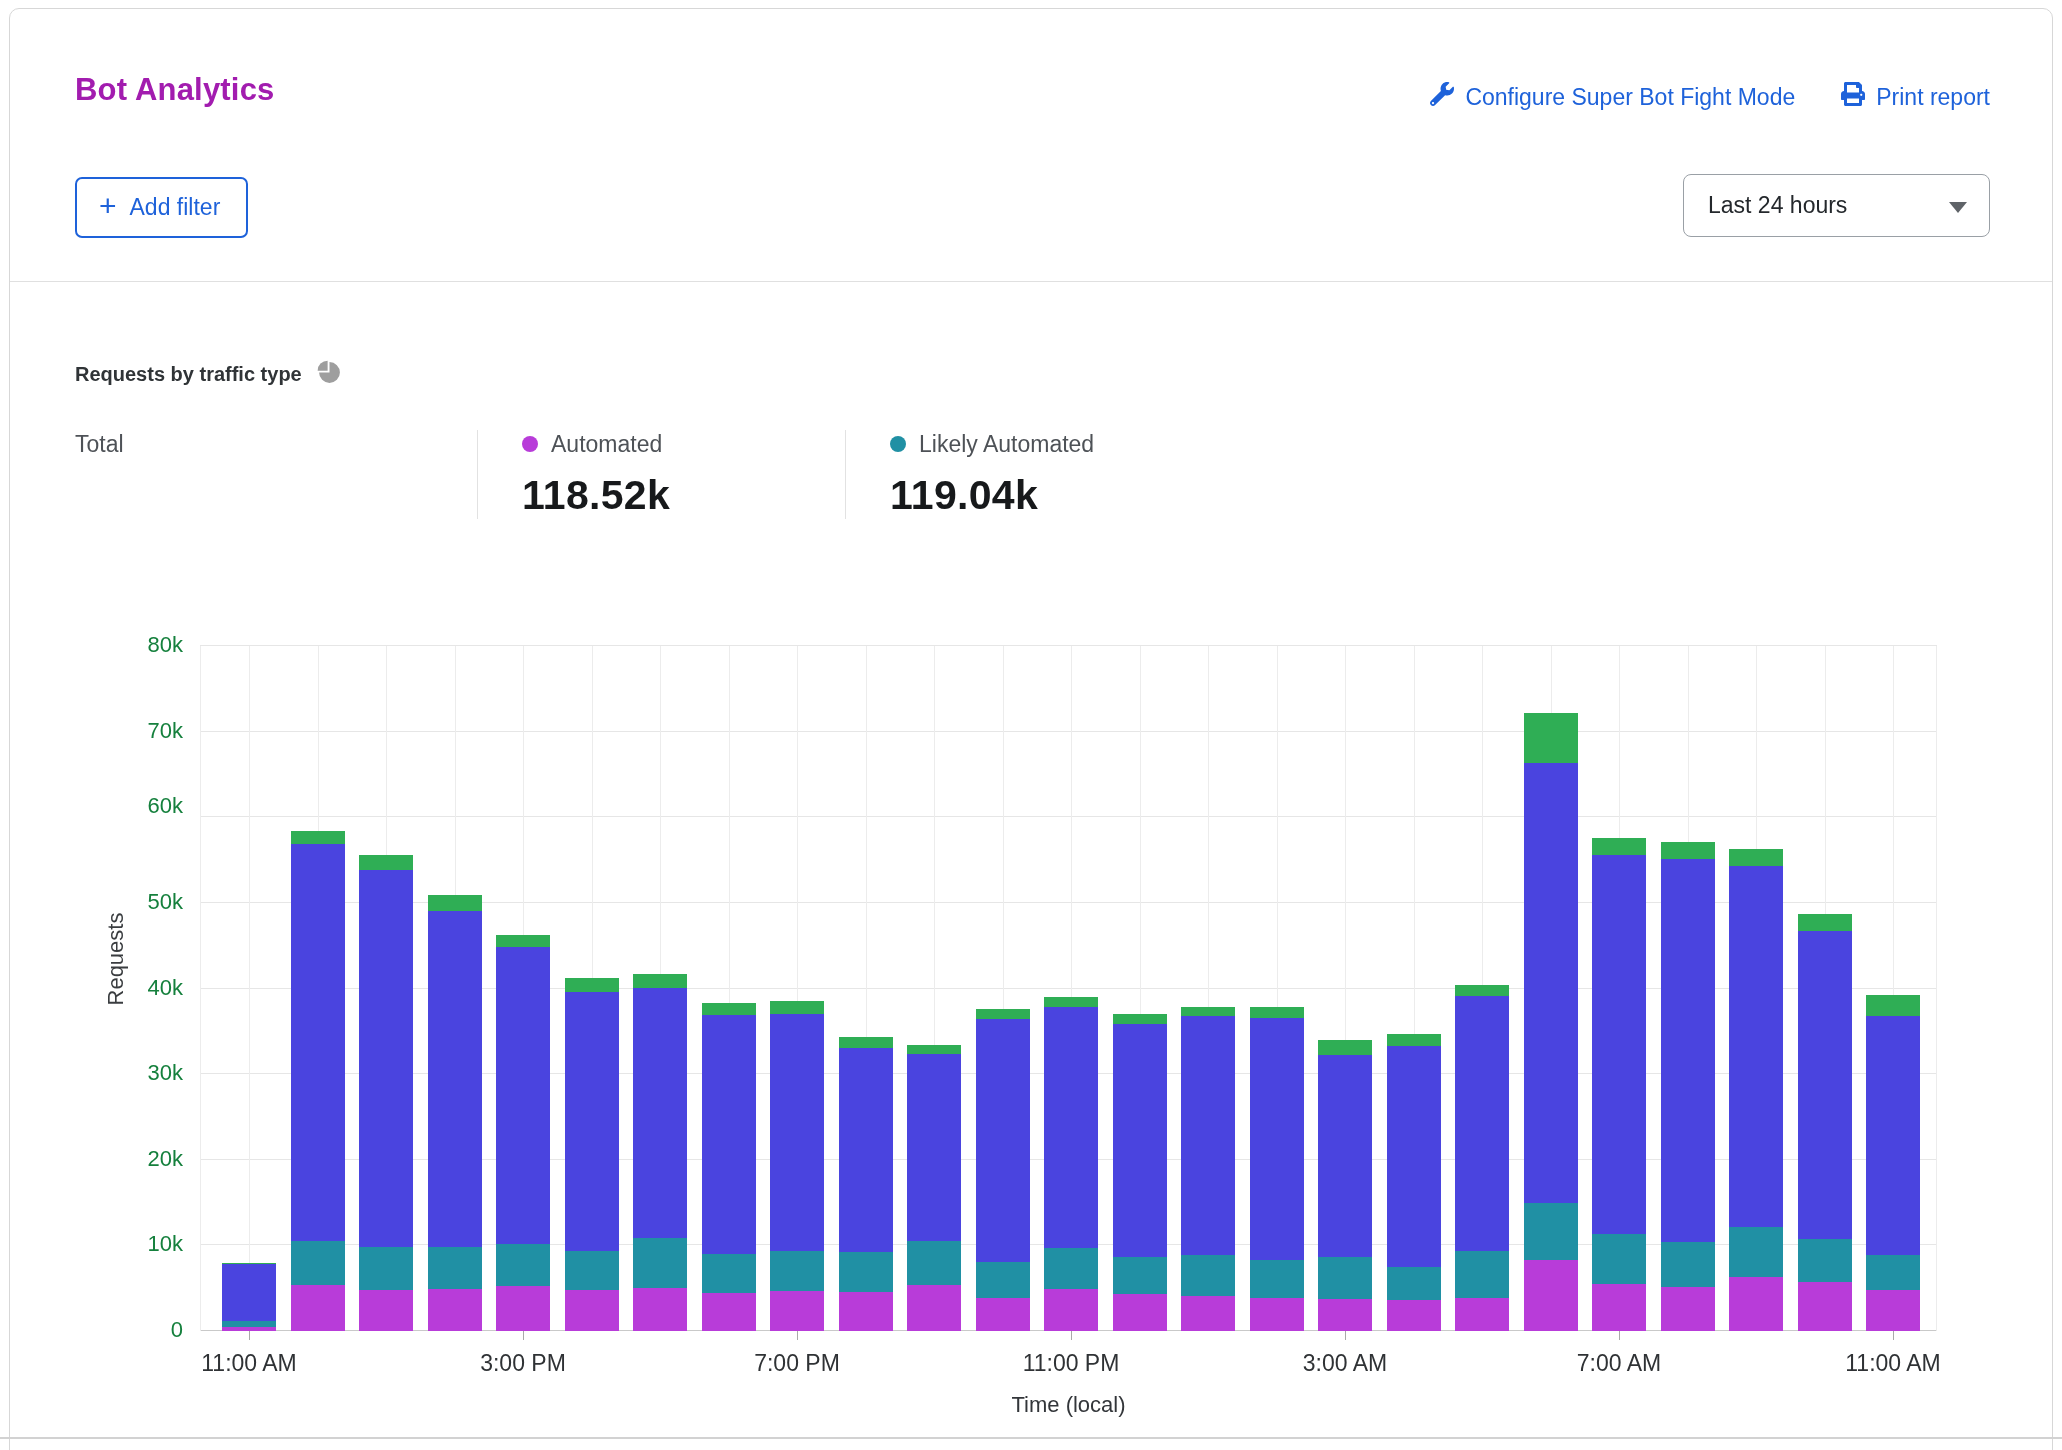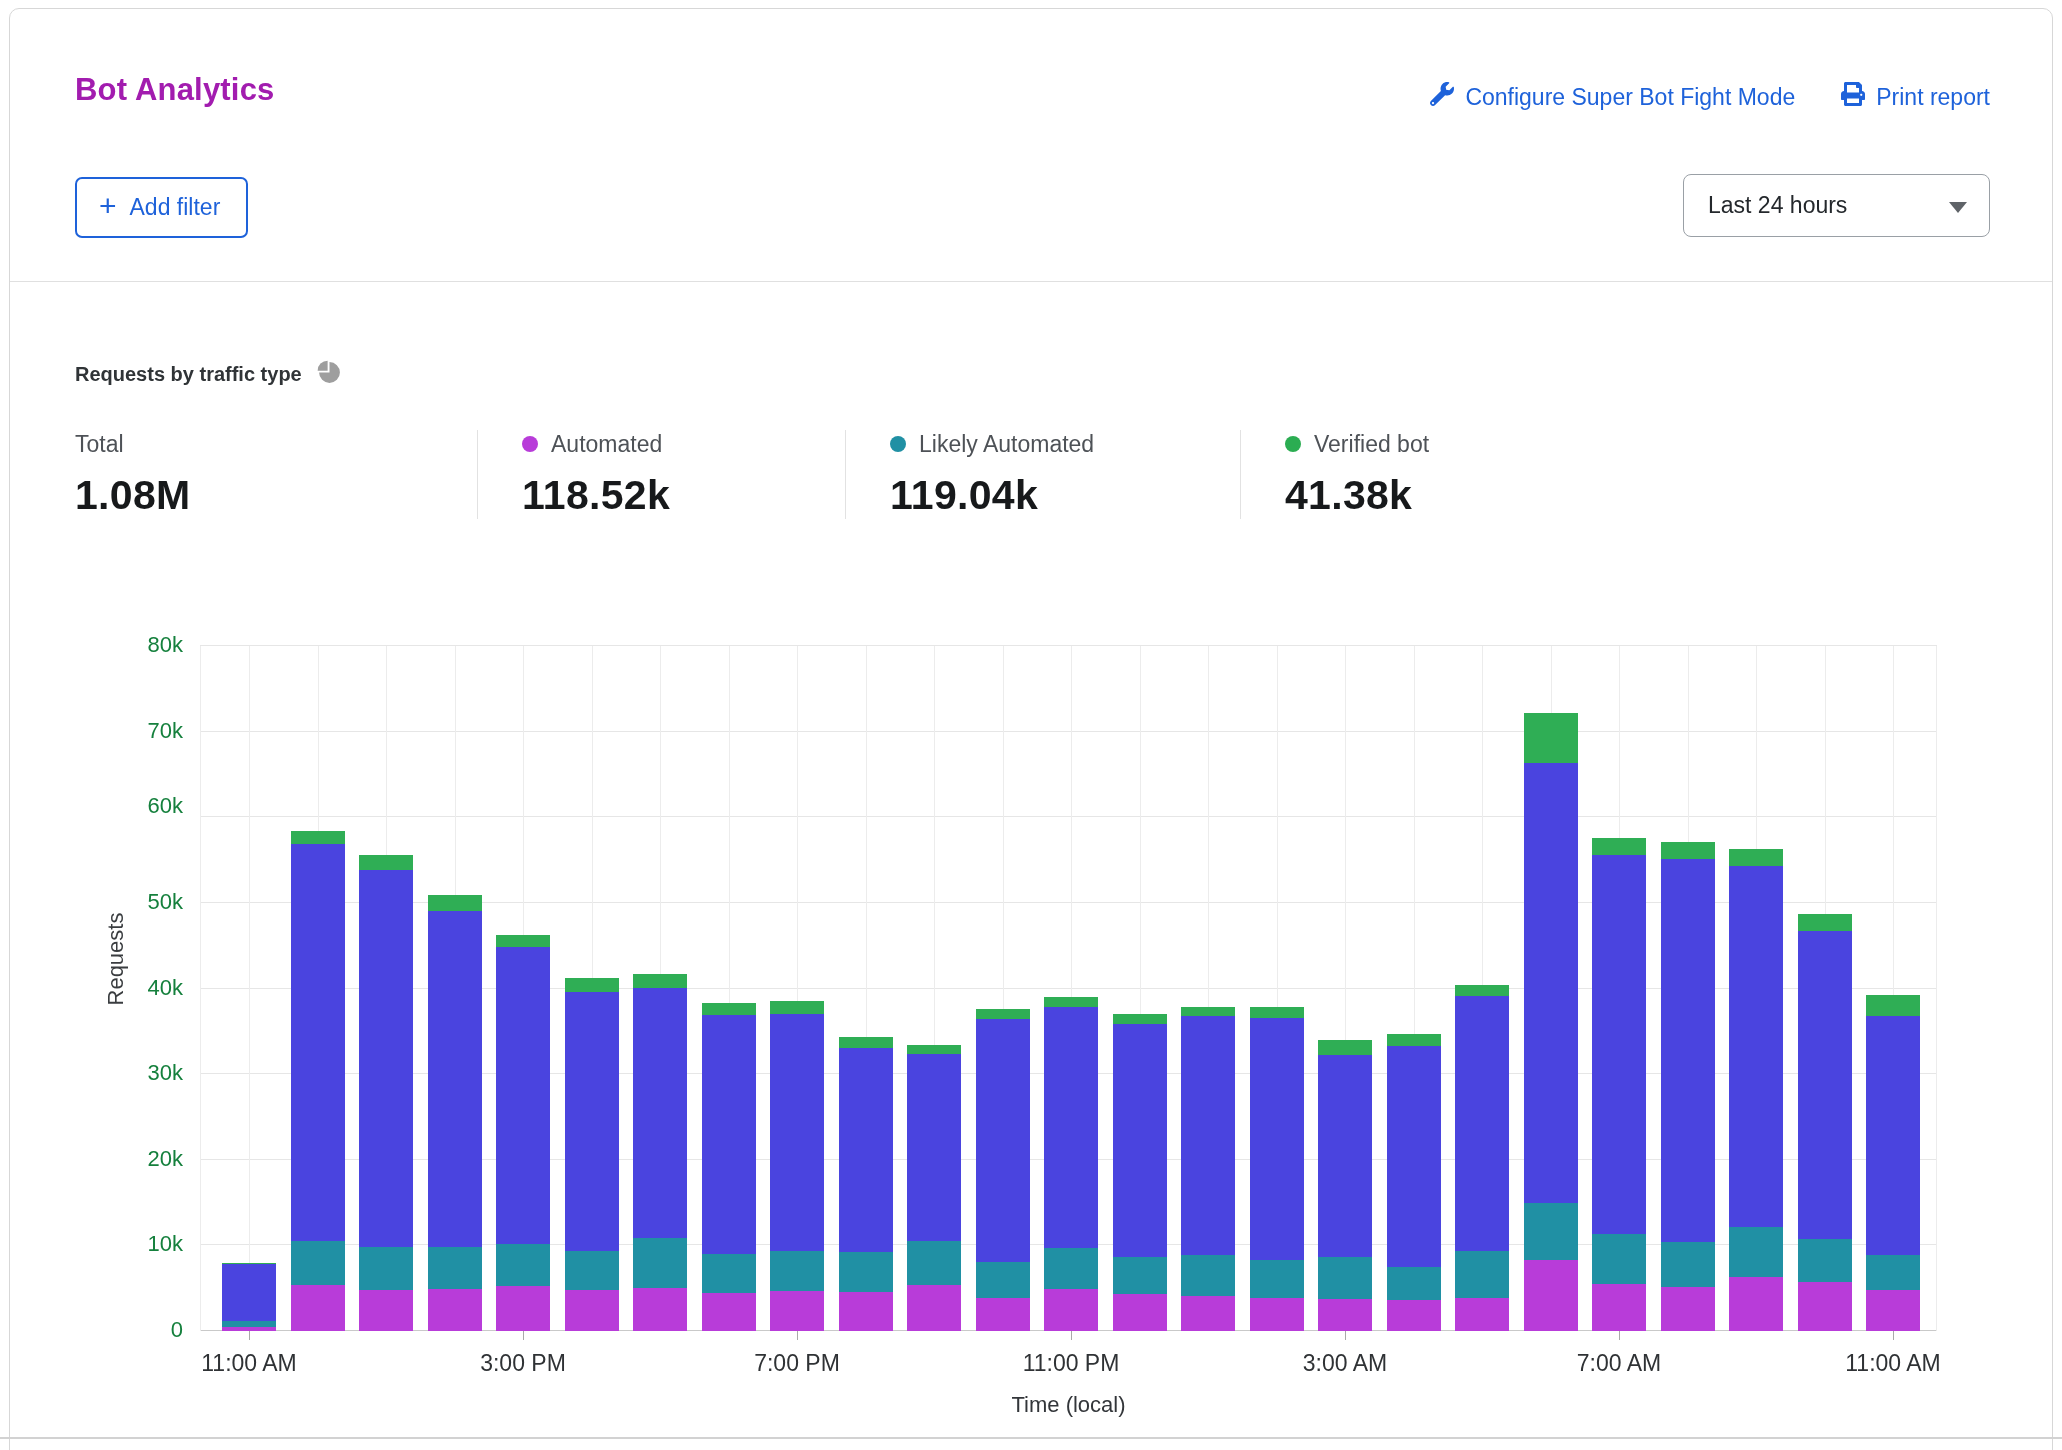--- a/index.html
+++ b/index.html
@@ -105,42 +105,34 @@
       <path d="M10.2 10.2 L10.2 0.6 A9.6 9.6 0 0 0 0.6 10.2 Z"></path>
     </svg>
   </span>
 </div>
 
 <div class="stats-row" id="stats-row">
     <div class="stat-col" style="width: 402px;">
       <div class="stat-label-row">
         <span class="stat-label">Total</span>
       </div>
-      <div class="stat-value">1.08M</div>
     </div>
     <div class="stat-col" style="width: 368px; padding-left: 44px;">
       <div class="stat-label-row">
         <span class="stat-dot" style="background: rgb(184, 60, 217);"></span>
         <span class="stat-label">Automated</span>
       </div>
       <div class="stat-value">118.52k</div>
     </div>
     <div class="stat-col" style="width: 395px;">
       <div class="stat-label-row">
         <span class="stat-dot" style="background: rgb(32, 144, 164);"></span>
         <span class="stat-label">Likely Automated</span>
       </div>
       <div class="stat-value">119.04k</div>
-    </div>
-    <div class="stat-col" style="width: 360px;">
-      <div class="stat-label-row">
-        <span class="stat-dot" style="background: rgb(43, 173, 82);"></span>
-        <span class="stat-label">Verified bot</span>
-      </div>
-      <div class="stat-value">41.38k</div>
     </div>
   </div>
 
 <div class="ylabel">Requests</div>
 <div class="plot" id="plot">
     <div class="hgrid base" style="top: 684px;"></div>
     <div class="hgrid" style="top: 598.375px;"></div>
     <div class="hgrid" style="top: 512.75px;"></div>
     <div class="hgrid" style="top: 427.125px;"></div>
     <div class="hgrid" style="top: 341.5px;"></div>

